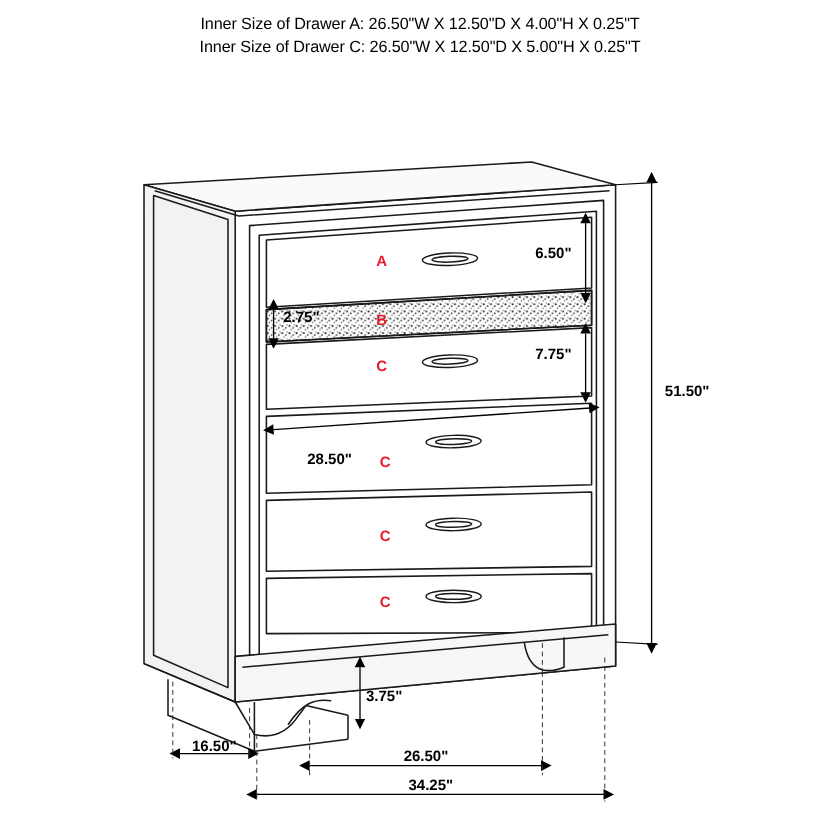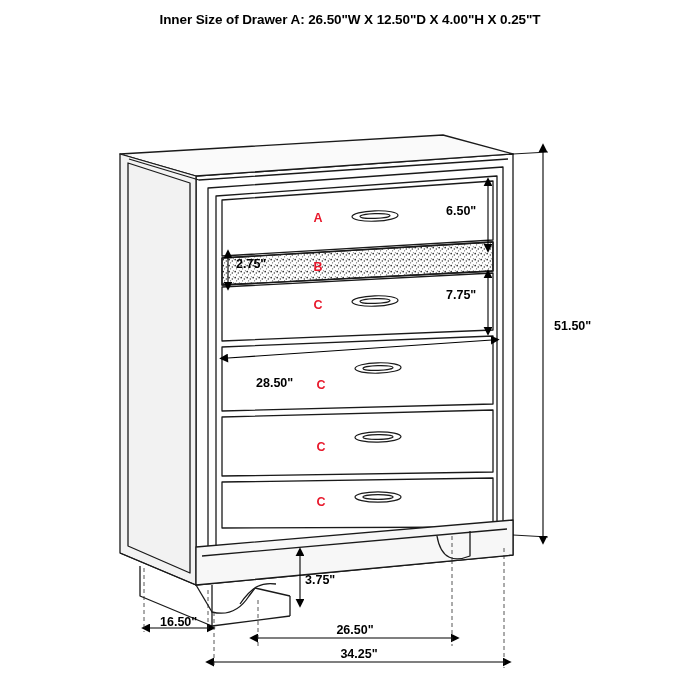--- a/index.html
+++ b/index.html
@@ -21,21 +21,21 @@
   }
   .spec-block {
     position: absolute;
     left: 0;
     top: 10px;
     width: 700px;
     text-align: center;
   }
   .spec-line {
     font-size: 13.5px;
-    font-weight: bold;
+    font-weight: normal;
     color: #000000;
     line-height: 19px;
     letter-spacing: -0.1px;
     white-space: nowrap;
   }
   svg.diagram {
     position: absolute;
     left: 0;
     top: 0;
     width: 700px;
@@ -54,20 +54,21 @@
     fill: #e8192c;
   }
 </style>
 </head>
 <body>
 
 <div id="stage">
 
   <div class="spec-block">
     <div class="spec-line">Inner Size of Drawer A: 26.50"W X 12.50"D X 4.00"H X 0.25"T</div>
+    <div class="spec-line">Inner Size of Drawer C: 26.50"W X 12.50"D X 5.00"H X 0.25"T</div>
   </div>
 
   <svg class="diagram" viewBox="0 0 700 700">
     <defs>
       <marker id="arrL" markerWidth="9" markerHeight="9" refX="8" refY="4" orient="auto" markerUnits="strokeWidth">
         <path d="M8,0 L0,4 L8,8 z" fill="#000"></path>
       </marker>
       <marker id="arrR" markerWidth="9" markerHeight="9" refX="1" refY="4" orient="auto" markerUnits="strokeWidth">
         <path d="M0,0 L8,4 L0,8 z" fill="#000"></path>
       </marker>

